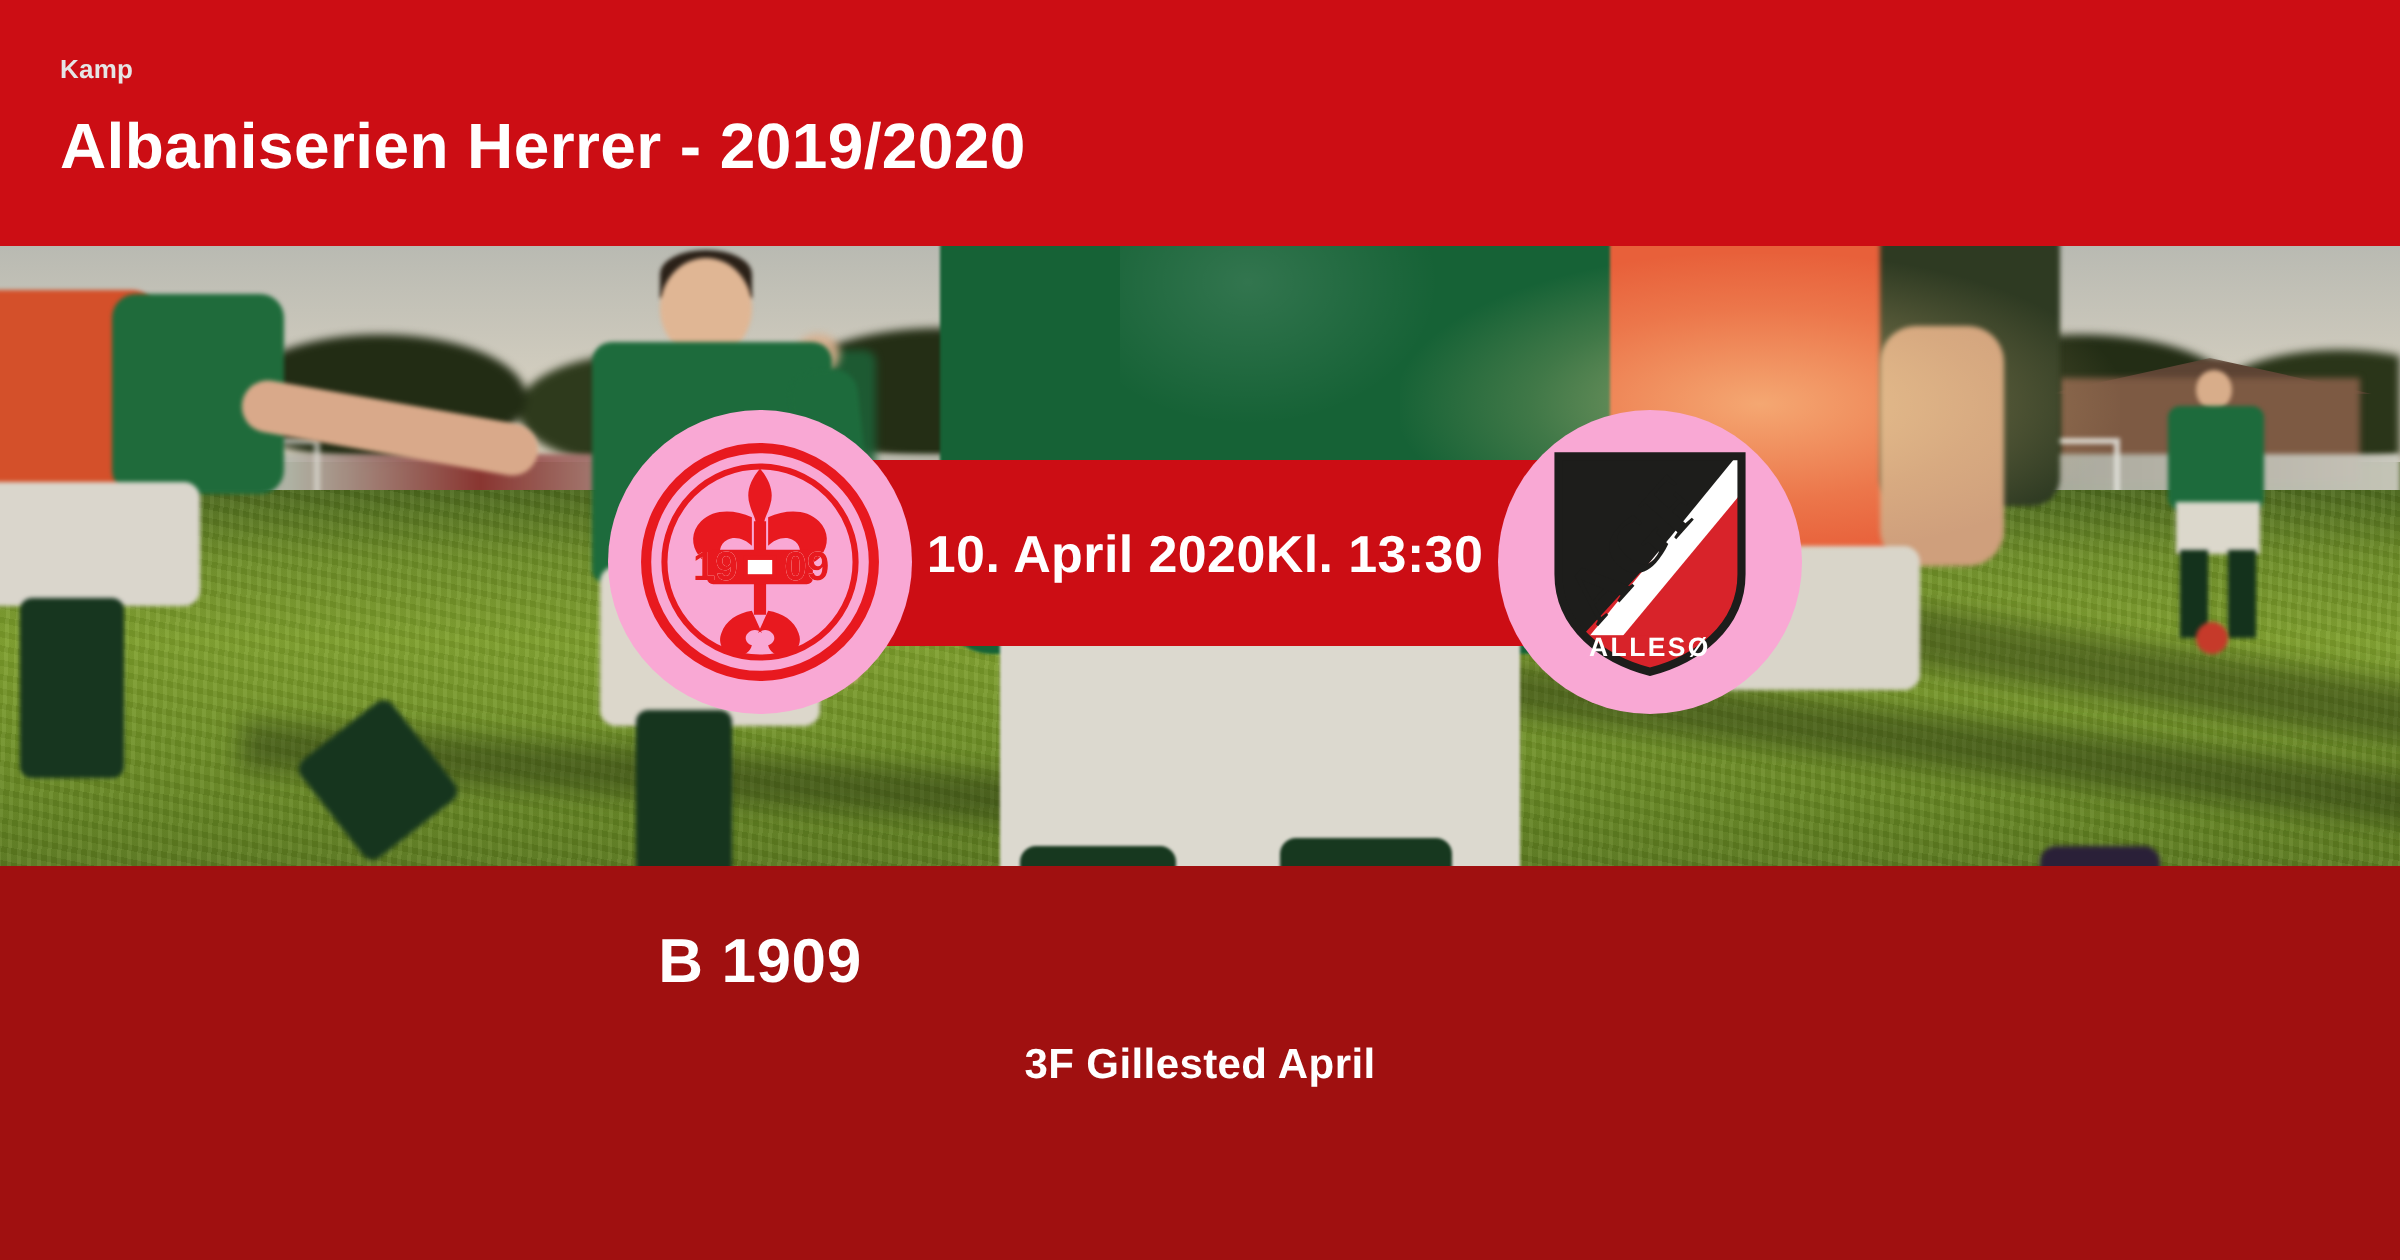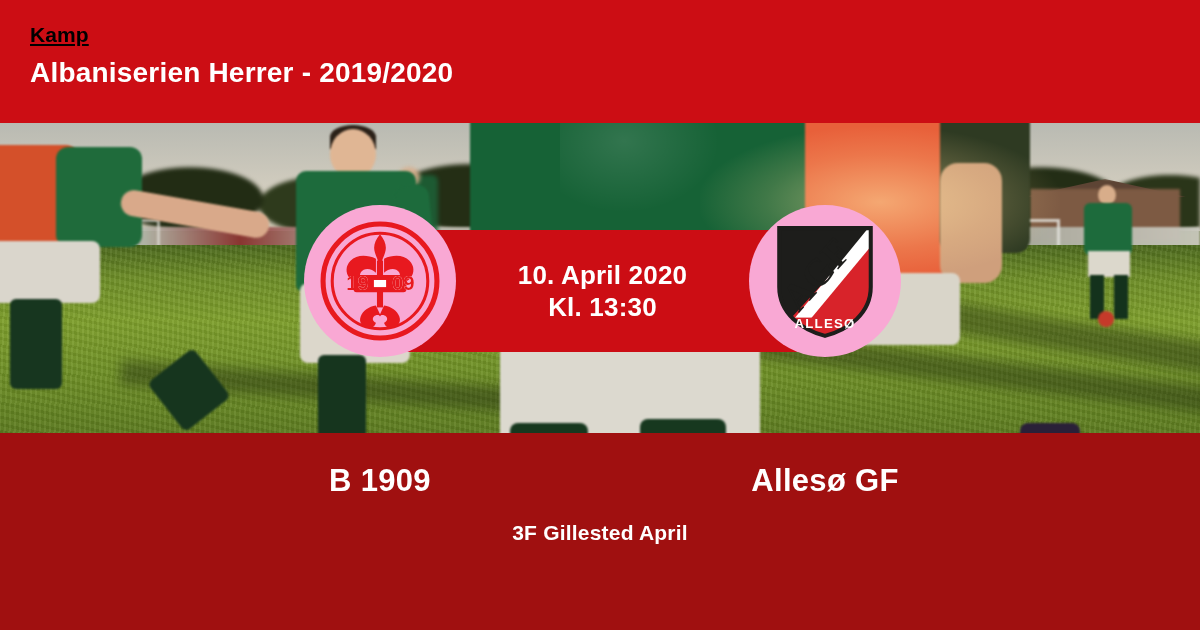--- a/index.html
+++ b/index.html
@@ -17,30 +17,29 @@
   }
 
   
   #header {
     position:absolute; left:0; top:0;
     width:1200px; height:123px;
     background:#cc0d14;
     padding:24px 0 0 30px;
   }
   #header-eyebrow {
-    color:#000000;
-    font-size:21px;
+    color:#e5e5e5;
+    font-size:13px;
     font-weight:bold;
     letter-spacing:0.1px;
     line-height:22px;
-    text-decoration:underline;
   }
   #header-title {
     color:#ffffff;
-    font-size:28px;
+    font-size:32px;
     font-weight:bold;
     letter-spacing:0.2px;
     line-height:42px;
     margin-top:6px;
   }
 
   
   #photo {
     position:absolute; left:0; top:123px;
     width:1200px; height:310px;
@@ -171,25 +170,25 @@
   #p5-ball  { left:1098px; top:188px; width:16px; height:16px; background:#c63a2a; border-radius:50%; filter:blur(1px); }
 
   
   #p6 { left:404px; top:52px; width:34px; height:62px; background:#1d5f36; border-radius:6px; filter:blur(2px); opacity:0.9; }
   #p7 { left:398px; top:44px; width:22px; height:20px; background:#d7ae8c; border-radius:50%; filter:blur(2px); opacity:0.9; }
 
   
   #matchbar {
     position:absolute;
     left:380px; top:230px;
-    width:445px; height:122px;
+    width:445px; height:93px;
     background:#cc0d14;
     z-index:4;
     display:flex;
-    flex-direction:column;
+    flex-direction:row;
     align-items:center;
     justify-content:center;
   }
   #match-date, #match-time {
     color:#ffffff;
     font-size:26px;
     font-weight:bold;
     line-height:32px;
     letter-spacing:0.2px;
   }
@@ -343,18 +342,17 @@
         <rect x="0" y="96" width="110" height="24" fill="#d8232a"></rect>
       </g>
       <path d="M10 8 H100 V66 C100 92 78 108 55 114 C32 108 10 92 10 66 Z" fill="none" stroke="#1d1d1b" stroke-width="4"></path>
       <text x="56" y="62" fill="#1d1d1b" font-family="Liberation Serif, serif" font-size="38" font-weight="bold" text-anchor="middle" transform="rotate(-48 56 62)">AGF</text>
       <text x="55" y="106" fill="#ffffff" font-family="Liberation Sans, sans-serif" font-size="13" font-weight="bold" letter-spacing="1.2" text-anchor="middle">ALLESØ</text>
     </svg>
   </div>
 
   <div id="band">
     <div id="team-home-name">B 1909</div>
-    <div id="team-away-name">Allesø GF</div>
     <div id="venue">3F Gillested April</div>
 
   </div>
 
 </div>
 
 </body></html>

